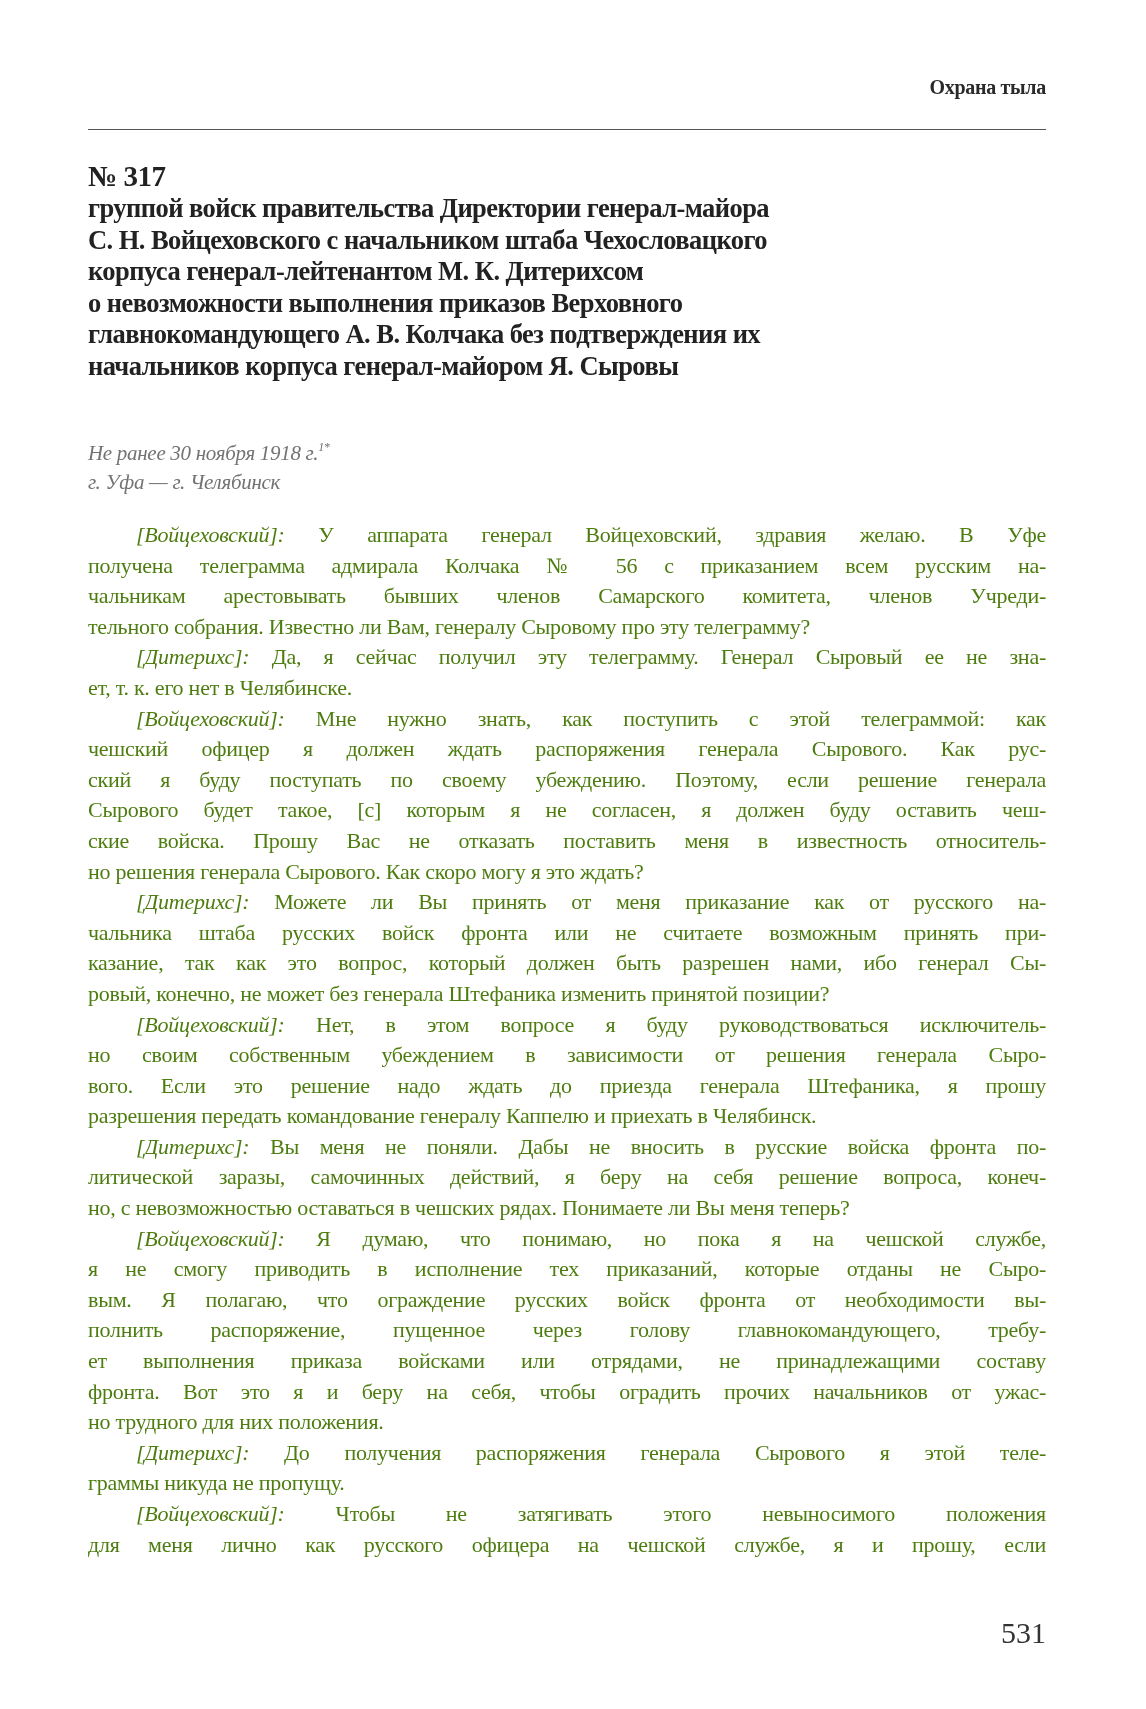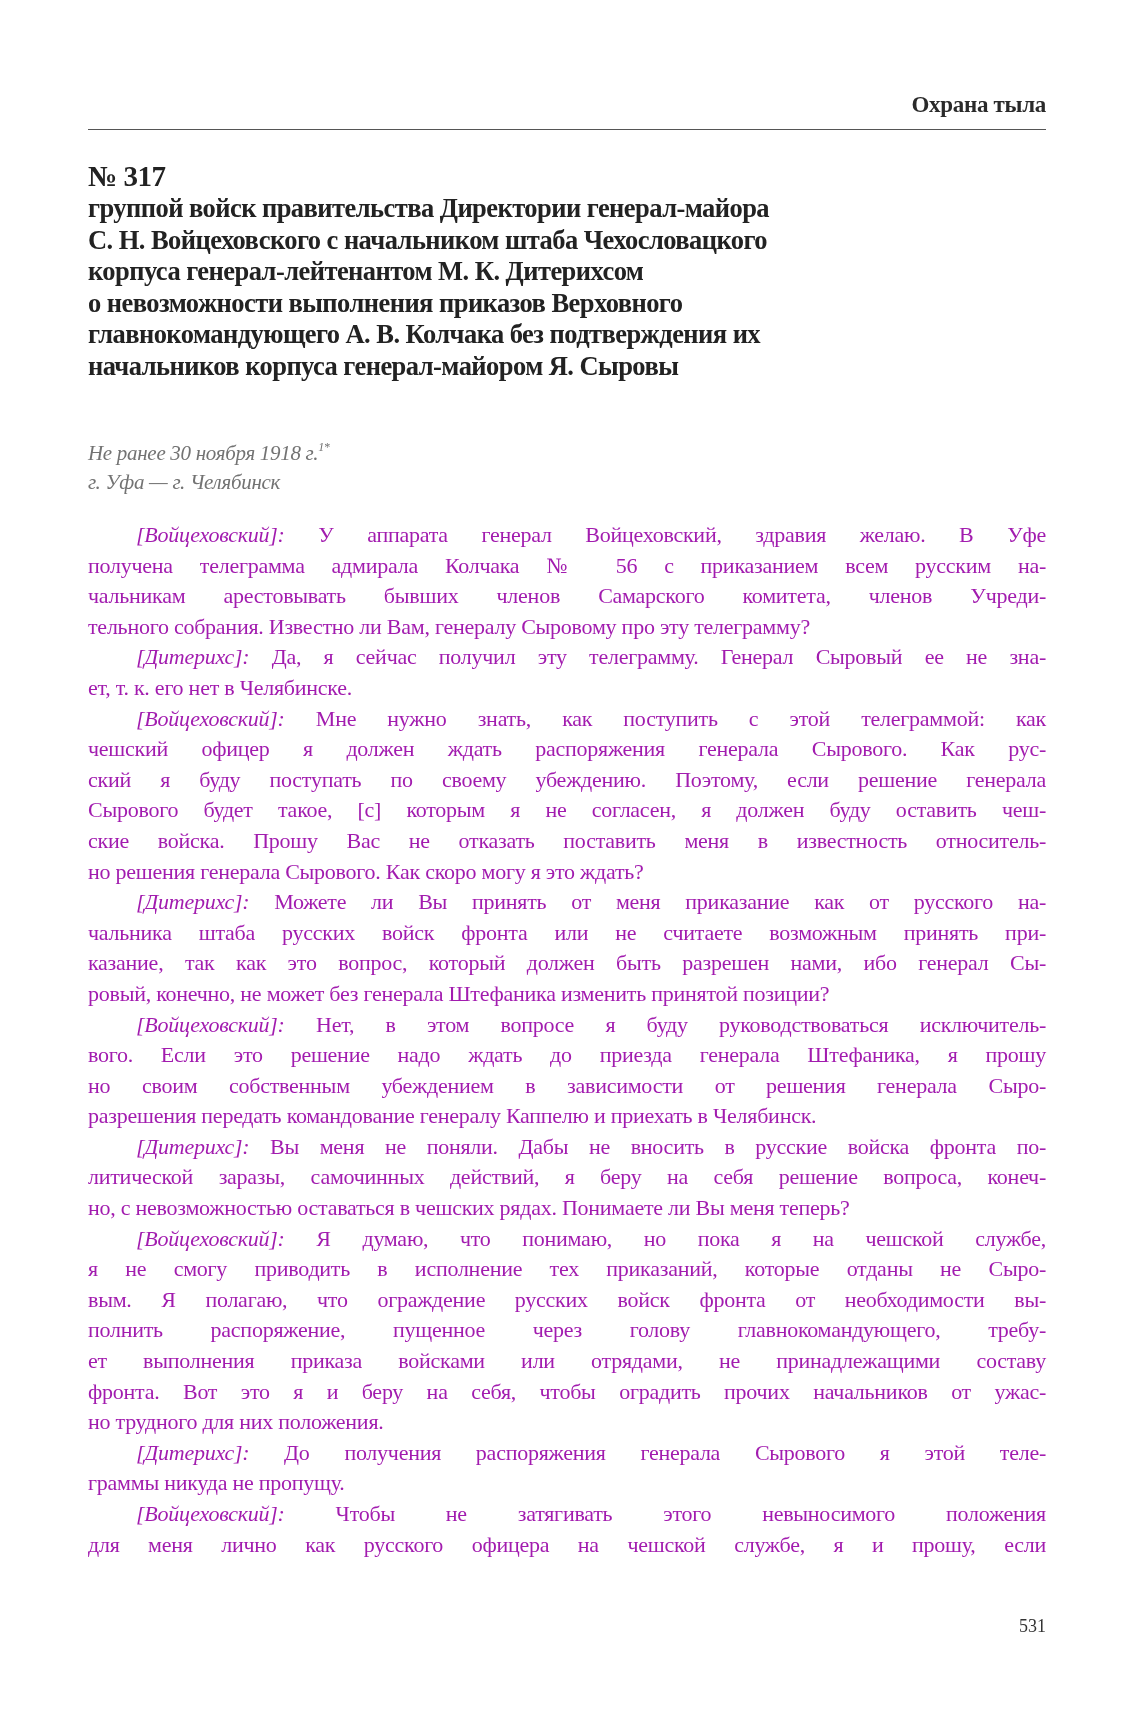--- a/index.html
+++ b/index.html
@@ -16,25 +16,25 @@
       color: #2b2b2b;
     }
     .page {
       position: absolute;
       left: 88px;
       top: 0;
       width: 958px;
     }
     .running-head {
       position: absolute;
-      top: 92px;
+      top: 76px;
       right: 0;
       font-family: "Liberation Serif", serif;
       font-weight: bold;
-      font-size: 23px;
+      font-size: 20px;
       letter-spacing: -0.3px;
       color: #2a2a2a;
     }
     .head-rule {
       position: absolute;
       top: 129px;
       left: 0;
       width: 958px;
       height: 0;
       border-top: 1.5px solid #555;
@@ -73,41 +73,41 @@
     .meta-date sup { font-size: 12px; vertical-align: 9px; }
     .meta-place { top: 470px; }
     .body {
       position: absolute;
       top: 520px;
       left: 0;
       width: 958px;
       font-size: 22px;
       line-height: 30.6px;
       letter-spacing: -0.25px;
-      color: #a21caf;
+      color: #4d7c0f;
     }
     .para {
       margin: 0;
       text-indent: 0;
     }
     .line {
       display: block;
       white-space: nowrap;
       text-align: justify;
       text-align-last: justify;
       height: 30.6px;
     }
     .line.last { text-align-last: left; }
     .line.first { padding-left: 48px; }
     .speaker { font-style: italic; }
     .page-number {
       position: absolute;
       top: 1616px;
       right: 0;
-      font-size: 18px;
+      font-size: 30px;
       color: #333;
     }
   </style>
 </head>
 <body>
 
 <div class="page">
   <div class="running-head">Охрана тыла</div>
   <div class="head-rule"></div>
 
@@ -150,22 +150,22 @@
 
     <p class="para">
       <span class="line first"><span class="speaker">[Дитерихс]:</span><span> Можете ли Вы принять от меня приказание как от русского на-</span></span>
       <span class="line">чальника штаба русских войск фронта или не считаете возможным принять при-</span>
       <span class="line">казание, так как это вопрос, который должен быть разрешен нами, ибо генерал Сы-</span>
       <span class="line last">ровый, конечно, не может без генерала Штефаника изменить принятой позиции?</span>
     </p>
 
     <p class="para">
       <span class="line first"><span class="speaker">[Войцеховский]:</span><span> Нет, в этом вопросе я буду руководствоваться исключитель-</span></span>
+      <span class="line">но своим собственным убеждением в зависимости от решения генерала Сыро-</span>
       <span class="line">вого. Если это решение надо ждать до приезда генерала Штефаника, я прошу</span>
-      <span class="line">но своим собственным убеждением в зависимости от решения генерала Сыро-</span>
       <span class="line last">разрешения передать командование генералу Каппелю и приехать в Челябинск.</span>
     </p>
 
     <p class="para">
       <span class="line first"><span class="speaker">[Дитерихс]:</span><span> Вы меня не поняли. Дабы не вносить в русские войска фронта по-</span></span>
       <span class="line">литической заразы, самочинных действий, я беру на себя решение вопроса, конеч-</span>
       <span class="line last">но, с невозможностью оставаться в чешских рядах. Понимаете ли Вы меня теперь?</span>
     </p>
 
     <p class="para">

